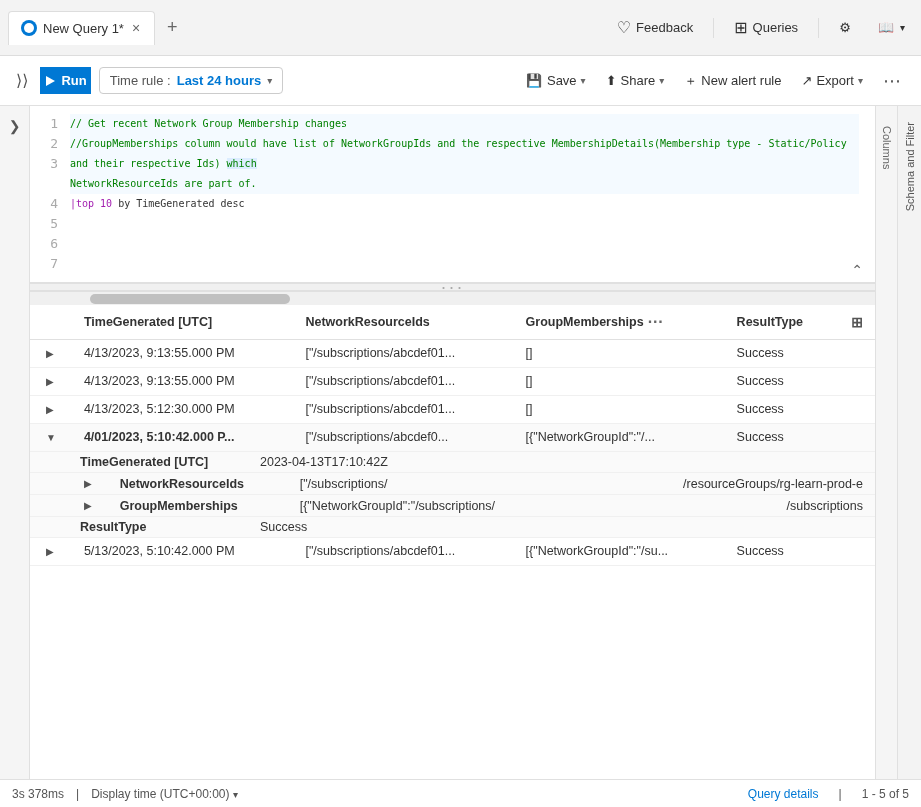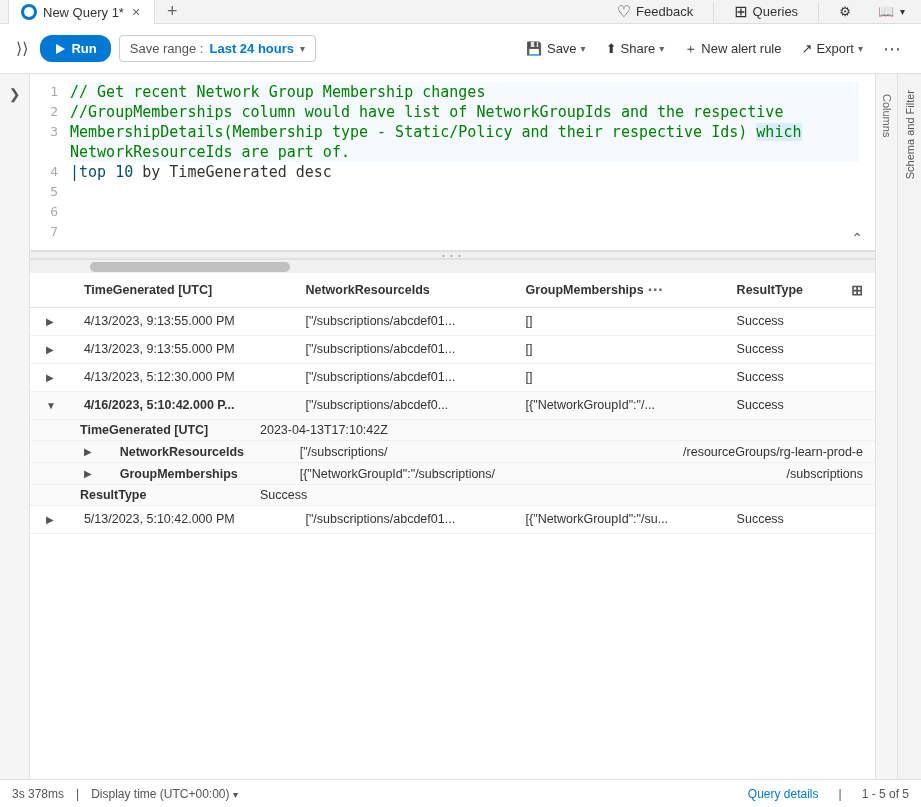--- a/index.html
+++ b/index.html
@@ -1,33 +1,33 @@
 <!DOCTYPE html>
 <html><head>
   <meta charset="utf-8">
   <style>
     * { box-sizing: border-box; margin: 0; padding: 0; }
     body { font-family: 'Segoe UI', sans-serif; font-size: 13px; background: #fff; color: #333; overflow: hidden; height: 807px; width: 921px; display: flex; flex-direction: column; }
 
     
-    .tab-bar { display: flex; align-items: center; background: #f3f3f3; border-bottom: 1px solid #ddd; height: 24px; padding: 0 8px; gap: 4px; }
+    .tab-bar { display: flex; align-items: center; background: #f3f3f3; border-bottom: 1px solid #ddd; height: 56px; padding: 0 8px; gap: 4px; }
     .tab { display: flex; align-items: center; gap: 6px; padding: 6px 12px; background: #fff; border: 1px solid #ddd; border-bottom: none; border-radius: 4px 4px 0 0; font-size: 13px; font-weight: 500; cursor: pointer; height: 34px; }
     .tab .tab-icon { width: 16px; height: 16px; background: #0078d4; border-radius: 50%; display: flex; align-items: center; justify-content: center; }
     .tab .tab-icon svg { fill: white; }
     .tab-close { background: none; border: none; cursor: pointer; color: #666; font-size: 14px; padding: 0 2px; }
     .tab-new { background: none; border: none; cursor: pointer; font-size: 18px; color: #666; padding: 4px 8px; }
     .tab-bar-right { margin-left: auto; display: flex; align-items: center; gap: 12px; }
     .top-btn { display: flex; align-items: center; gap: 5px; background: none; border: none; cursor: pointer; color: #333; font-size: 13px; padding: 4px 8px; }
     .top-icon { font-size: 16px; }
     .separator { width: 1px; height: 20px; background: #ddd; }
 
     
     .toolbar { display: flex; align-items: center; gap: 8px; padding: 6px 12px; background: #fff; border-bottom: 1px solid #e0e0e0; height: 50px; }
     .side-collapse { background: none; border: none; cursor: pointer; padding: 4px; color: #555; font-size: 16px; }
-    .run-btn { display: flex; align-items: center; gap: 5px; background: #0078d4; color: white; border: none; border-radius: 12px; padding: 6px 14px; cursor: pointer; font-size: 13px; font-weight: 600; }
+    .run-btn { display: flex; align-items: center; gap: 5px; background: #0078d4; color: white; border: none; border-radius: 0; padding: 6px 4px; cursor: pointer; font-size: 13px; font-weight: 600; }
     .run-btn svg { fill: white; }
     .time-range-btn { display: flex; align-items: center; gap: 6px; border: 1px solid #ccc; background: #fff; border-radius: 4px; padding: 5px 10px; cursor: pointer; font-size: 13px; }
     .time-label { color: #555; }
     .time-value { font-weight: 600; color: #0078d4; }
     .toolbar-right { margin-left: auto; display: flex; align-items: center; gap: 4px; }
     .toolbar-btn { display: flex; align-items: center; gap: 4px; background: none; border: none; cursor: pointer; font-size: 13px; padding: 5px 8px; color: #333; border-radius: 4px; }
     .toolbar-btn .chevron { font-size: 10px; color: #666; }
     .more-btn { background: none; border: none; cursor: pointer; font-size: 18px; padding: 4px 8px; color: #555; }
 
     
@@ -37,24 +37,24 @@
     .left-panel { width: 30px; background: #f5f5f5; border-right: 1px solid #e0e0e0; display: flex; flex-direction: column; align-items: center; padding-top: 4px; cursor: pointer; }
 
     
     .content-area { flex: 1; display: flex; flex-direction: column; overflow: hidden; }
 
     
     .editor { background: #fff; border-bottom: 1px solid #e0e0e0; flex-shrink: 0; position: relative; }
     .editor-lines { display: flex; padding: 8px 0; }
     .line-numbers { padding: 0 12px 0 16px; text-align: right; color: #aaa; font-family: 'Consolas', monospace; font-size: 13px; line-height: 20px; user-select: none; min-width: 40px; }
     .line-number { height: 20px; }
-    .code-content { font-family: 'Consolas', monospace; font-size: 15px; line-height: 20px; flex: 1; padding-right: 16px; overflow-x: auto; }
+    .code-content { font-family: 'Consolas', monospace; font-size: 10px; line-height: 20px; flex: 1; padding-right: 16px; overflow-x: auto; }
     .code-line { height: 20px; white-space: pre; }
     .c-green { color: #008000; }
-    .c-blue { color: #0c4a6e; }
+    .c-blue { color: #a21caf; }
     .c-orange { color: #795e26; }
     .c-default { color: #333; }
     .resize-handle { height: 8px; background: #f0f0f0; border-top: 1px solid #e0e0e0; border-bottom: 1px solid #e0e0e0; cursor: row-resize; display: flex; align-items: center; justify-content: center; }
     .resize-dots { color: #aaa; font-size: 18px; letter-spacing: 2px; line-height: 1; }
     .collapse-arrow { position: absolute; right: 12px; bottom: 4px; color: #666; font-size: 14px; cursor: pointer; }
 
     
     .results-panel { flex: 1; display: flex; flex-direction: column; overflow: hidden; }
     .results-tabs { display: flex; align-items: center; border-bottom: 1px solid #e0e0e0; padding: 0 12px; background: #fff; }
     .results-tab { padding: 8px 16px; cursor: pointer; font-size: 13px; color: #555; border-bottom: 2px solid transparent; }
@@ -127,21 +127,21 @@
 
 <div class="toolbar">
   <button class="side-collapse">⟩⟩</button>
   <button class="run-btn">
     <svg width="12" height="12" viewBox="0 0 12 12">
         <polygon points="2,1 11,6 2,11"></polygon>
       </svg>
     <span>Run</span>
   </button>
   <button class="time-range-btn">
-    <span class="time-label">Save range :</span>
+    <span class="time-label">Time rule :</span>
     <span class="time-value">Last 24 hours</span>
     <span style="font-size:10px;color:#666">▾</span>
   </button>
 
   <div class="toolbar-right">
     <button class="toolbar-btn">
       <span>💾</span>
       <span>Save</span>
       <span class="chevron">▾</span>
     </button>
@@ -266,21 +266,21 @@
               <td>["/subscriptions/abcdef01...</td>
               <td>[]</td>
               <td>Success</td>
               <td></td>
             </tr>
 
             <tr class="data-row row-expanded">
               <td>
                 <button class="expand-btn">▼</button>
               </td>
-              <td style="font-weight:600">4/16/2023, 5:10:42.000 P...</td>
+              <td style="font-weight:600">4/01/2023, 5:10:42.000 P...</td>
               <td>["/subscriptions/abcdef0...</td>
               <td>[{"NetworkGroupId":"/...</td>
               <td>Success</td>
               <td></td>
             </tr>
 
             <tr class="detail-row">
               <td colspan="6" style="padding:3px 12px 3px 50px; background:#fafafa; border-bottom:1px solid #f0f0f0;">
                 <div style="display:flex; gap:20px;">
                   <span class="detail-label">TimeGenerated [UTC]</span>

